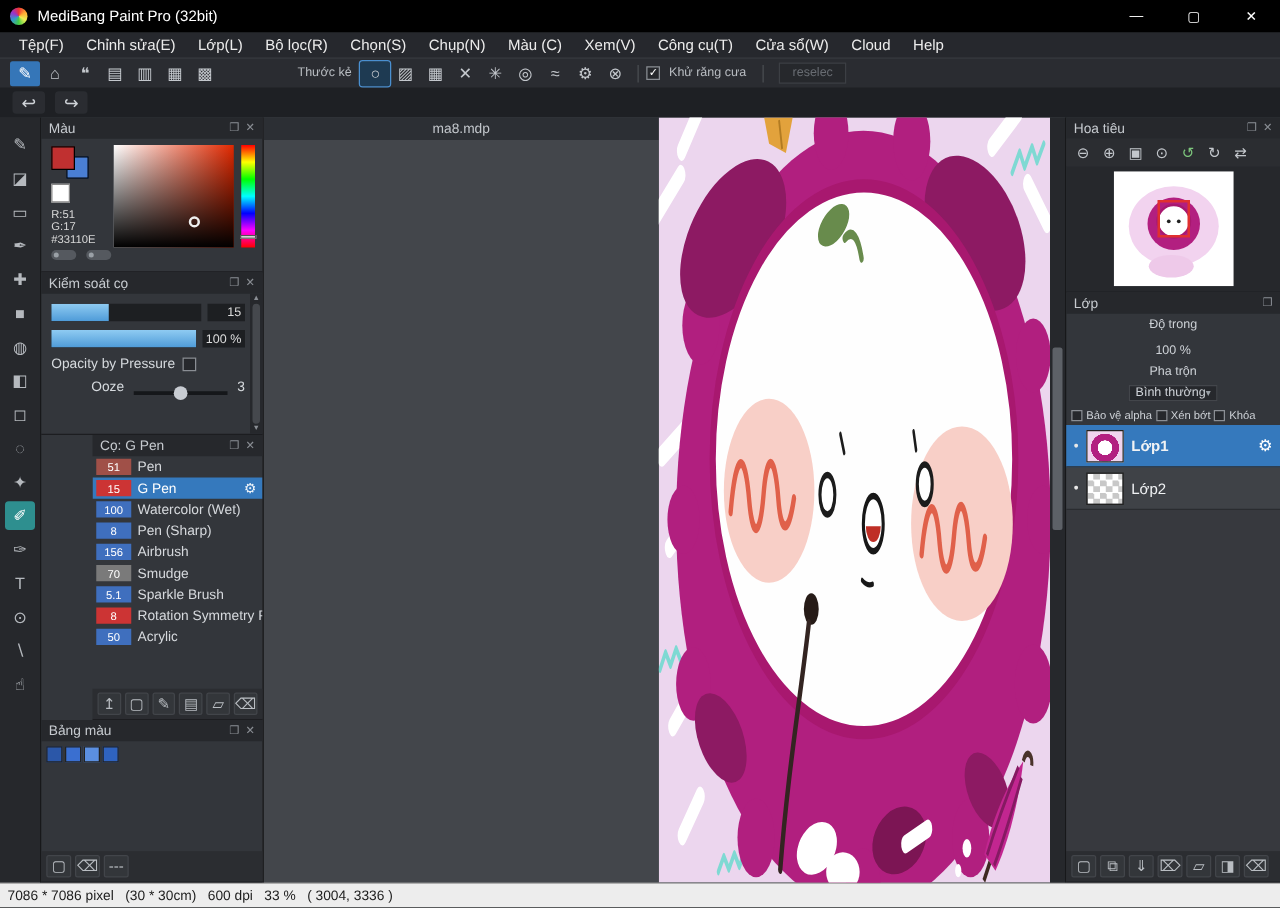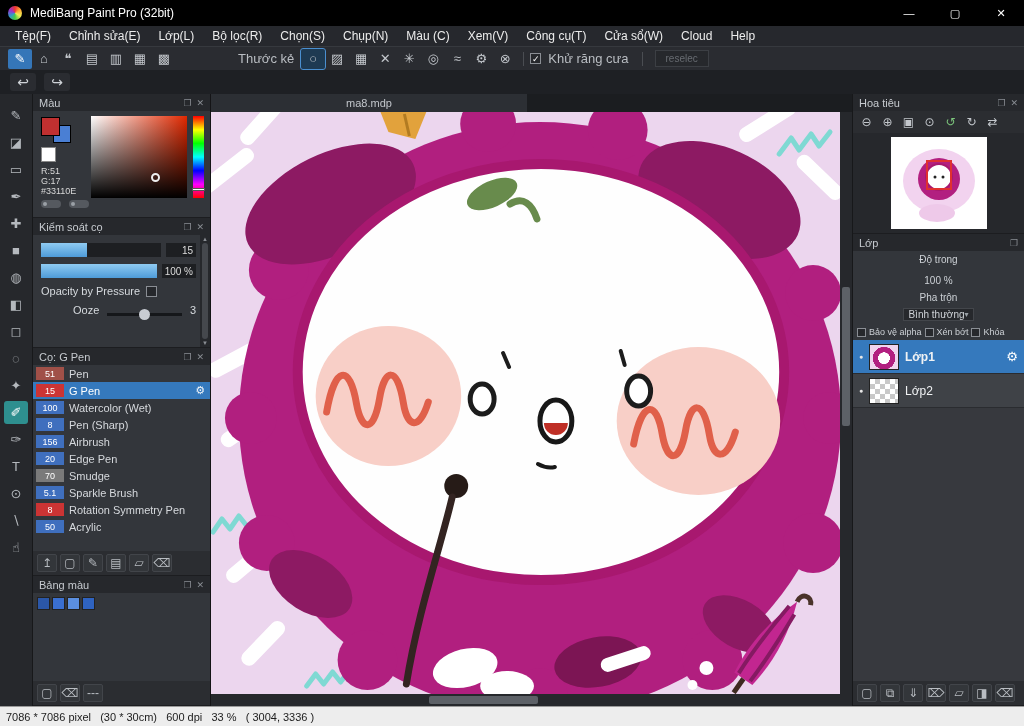--- a/index.html
+++ b/index.html
@@ -17,21 +17,21 @@
 
   
   .menubar{height:20px;background:#26282d;display:flex;align-items:center;color:#ececec;font-size:12px;padding-left:6px;}
   .menuitem{padding:0 9px;height:20px;display:flex;align-items:center;}
 
   
   .toolbar1{height:24px;background:#2a2c31;display:flex;align-items:center;padding-left:8px;border-top:1px solid #36393e;}
   .tbicon{width:24px;height:20px;color:#c3c7cc;font-size:13px;border-radius:2px;}
   .tbicon.sel{background:#3576b8;color:#fff;}
   .tbicon.selring{background:#1e3a52;outline:1px solid #4a8fd0;}
-  .tblabel{color:#b9bdc2;font-size:13px;margin:0 7px;}
+  .tblabel{color:#b9bdc2;font-size:10px;margin:0 7px;}
   .rulerlabel{margin-left:62px;}
   .tbsep{width:1px;height:14px;background:#4a4d52;margin:0 6px;}
   .cbox{width:11px;height:11px;border:1px solid #8a8e94;background:#26282c;display:inline-flex;
     align-items:center;justify-content:center;font-size:9px;color:#fff;flex:none;}
   .cbox.checked::after{content:"✓";}
   .reselect{background:#26282c;border:1px solid #3c3f44;color:#686c72;font-size:10px;padding:2px 10px;margin-left:6px;}
   .toolbar2{height:24px;background:#1e2024;display:flex;align-items:center;padding-left:10px;gap:8px;}
   .histbtn{width:26px;height:18px;color:#cfd3d8;font-size:14px;background:#2a2c31;border-radius:3px;}
 
   
@@ -75,37 +75,37 @@
     align-items:center;justify-content:flex-end;padding:0 3px;}
   .checkrow{display:flex;align-items:center;gap:6px;margin:5px 0 7px 0;}
   .oozerow{display:flex;align-items:flex-end;gap:8px;margin-left:32px;}
   .otrack{flex:1;height:3px;background:#15171a;position:relative;}
   .oknob{position:absolute;left:42%;top:-4px;width:11px;height:11px;border-radius:50%;background:#c8ccd2;}
   .pscroll{position:absolute;right:0;top:17px;bottom:0;width:10px;background:#26282c;display:flex;
     flex-direction:column;align-items:center;justify-content:space-between;font-size:6px;color:#8a8e94;padding:1px 0;}
   .pthumb{width:6px;flex:1;margin:1px 0;background:#45484d;border-radius:3px;}
 
   
-  .panel.brushlist{height:228px;}
+  .panel.brushlist{height:228px;margin-left:41px;}
   .blist{flex:1;overflow:hidden;}
   .brow{height:17px;display:flex;align-items:center;gap:5px;padding-left:3px;color:#d6d9dd;font-size:11px;}
   .brow.sel{background:#3579bd;color:#fff;}
   .chip{width:28px;height:13px;color:#fff;font-size:9px;display:flex;align-items:center;justify-content:center;flex:none;}
   .bname{white-space:nowrap;overflow:hidden;}
   .bgear{margin-left:auto;margin-right:5px;color:#eef4fa;font-size:11px;}
   .pfooter{height:24px;background:#2b2d31;display:flex;align-items:center;gap:3px;padding:0 4px;flex:none;margin-top:auto;}
   .ficon{width:20px;height:18px;color:#b9bdc2;font-size:12px;background:#33363a;border:1px solid #42454a;border-radius:2px;}
 
   
   .panel.palette{flex:1;}
   .pswrow{display:flex;gap:2px;padding:4px;}
   .psw{width:13px;height:13px;border:1px solid #222;}
 
   
-  .canvascol{flex:1;display:flex;flex-direction:column;background:#43464b;border-left:1px solid #141416;min-width:0;}
+  .canvascol{flex:1;display:flex;flex-direction:row;background:#43464b;border-left:1px solid #141416;min-width:0;}
   .tabbar{height:18px;background:#1b1d20;display:flex;flex:none;}
   .tab{width:316px;background:#2c2f34;color:#c2c6cb;font-size:11px;}
   .canvasbody{flex:1;display:flex;min-height:0;}
   .artwrap{flex:1;min-width:0;}
   .artwrap svg{display:block;width:100%;height:100%;}
   .vscroll{width:12px;background:#26282c;position:relative;flex:none;}
   .vthumb{position:absolute;top:30%;height:24%;left:2px;right:2px;background:#5d6167;border-radius:2px;}
   .hscroll{height:12px;background:#26282c;position:relative;flex:none;}
   .hthumb{position:absolute;left:34%;width:17%;top:2px;bottom:2px;background:#5d6167;border-radius:2px;}
 
@@ -317,24 +317,20 @@
               <span class="chip" style="background: rgb(63, 111, 190);">100</span>
               <span class="bname">Watercolor (Wet)</span>
             </div>
           <div class="brow">
               <span class="chip" style="background: rgb(63, 111, 190);">8</span>
               <span class="bname">Pen (Sharp)</span>
             </div>
           <div class="brow">
               <span class="chip" style="background: rgb(63, 111, 190);">156</span>
               <span class="bname">Airbrush</span>
-            </div>
-          <div class="brow">
-              <span class="chip" style="background: rgb(63, 111, 190);">20</span>
-              <span class="bname">Edge Pen</span>
             </div>
           <div class="brow">
               <span class="chip" style="background: rgb(122, 122, 122);">70</span>
               <span class="bname">Smudge</span>
             </div>
           <div class="brow">
               <span class="chip" style="background: rgb(63, 111, 190);">5.1</span>
               <span class="bname">Sparkle Brush</span>
             </div>
           <div class="brow">

